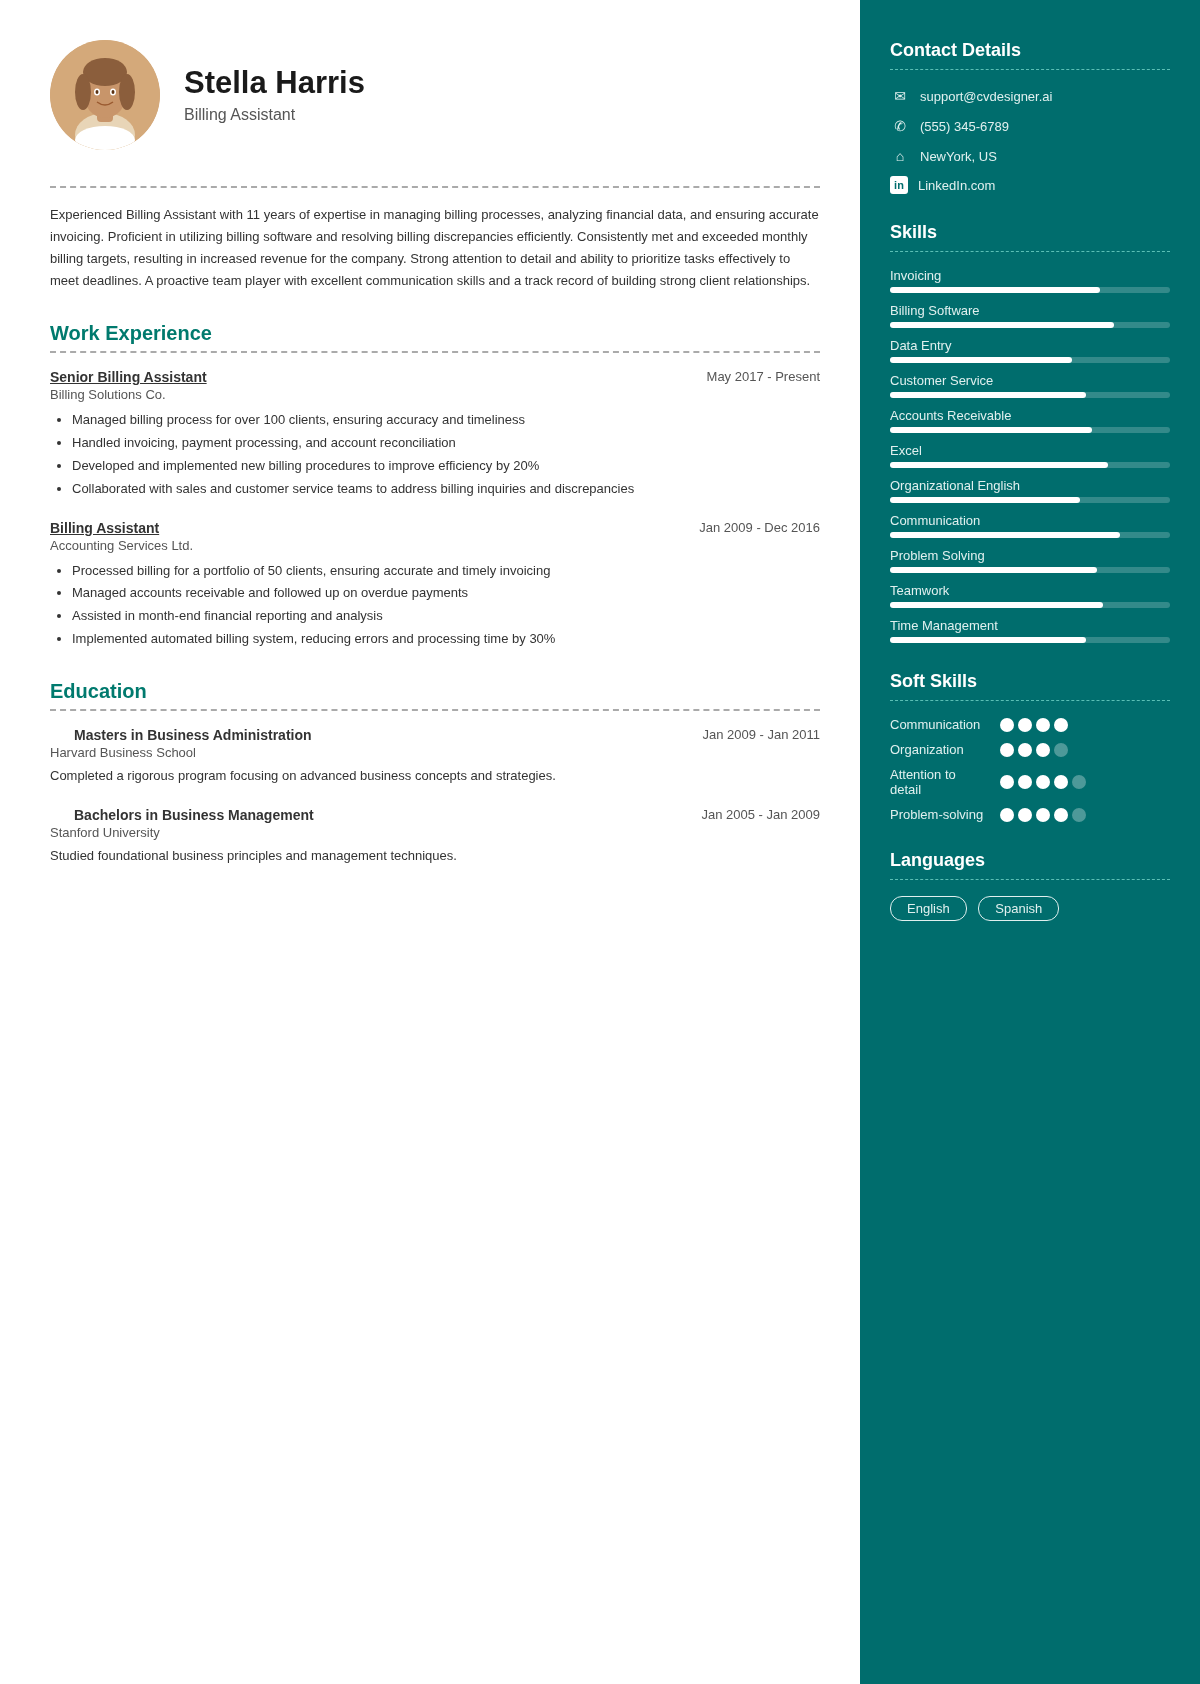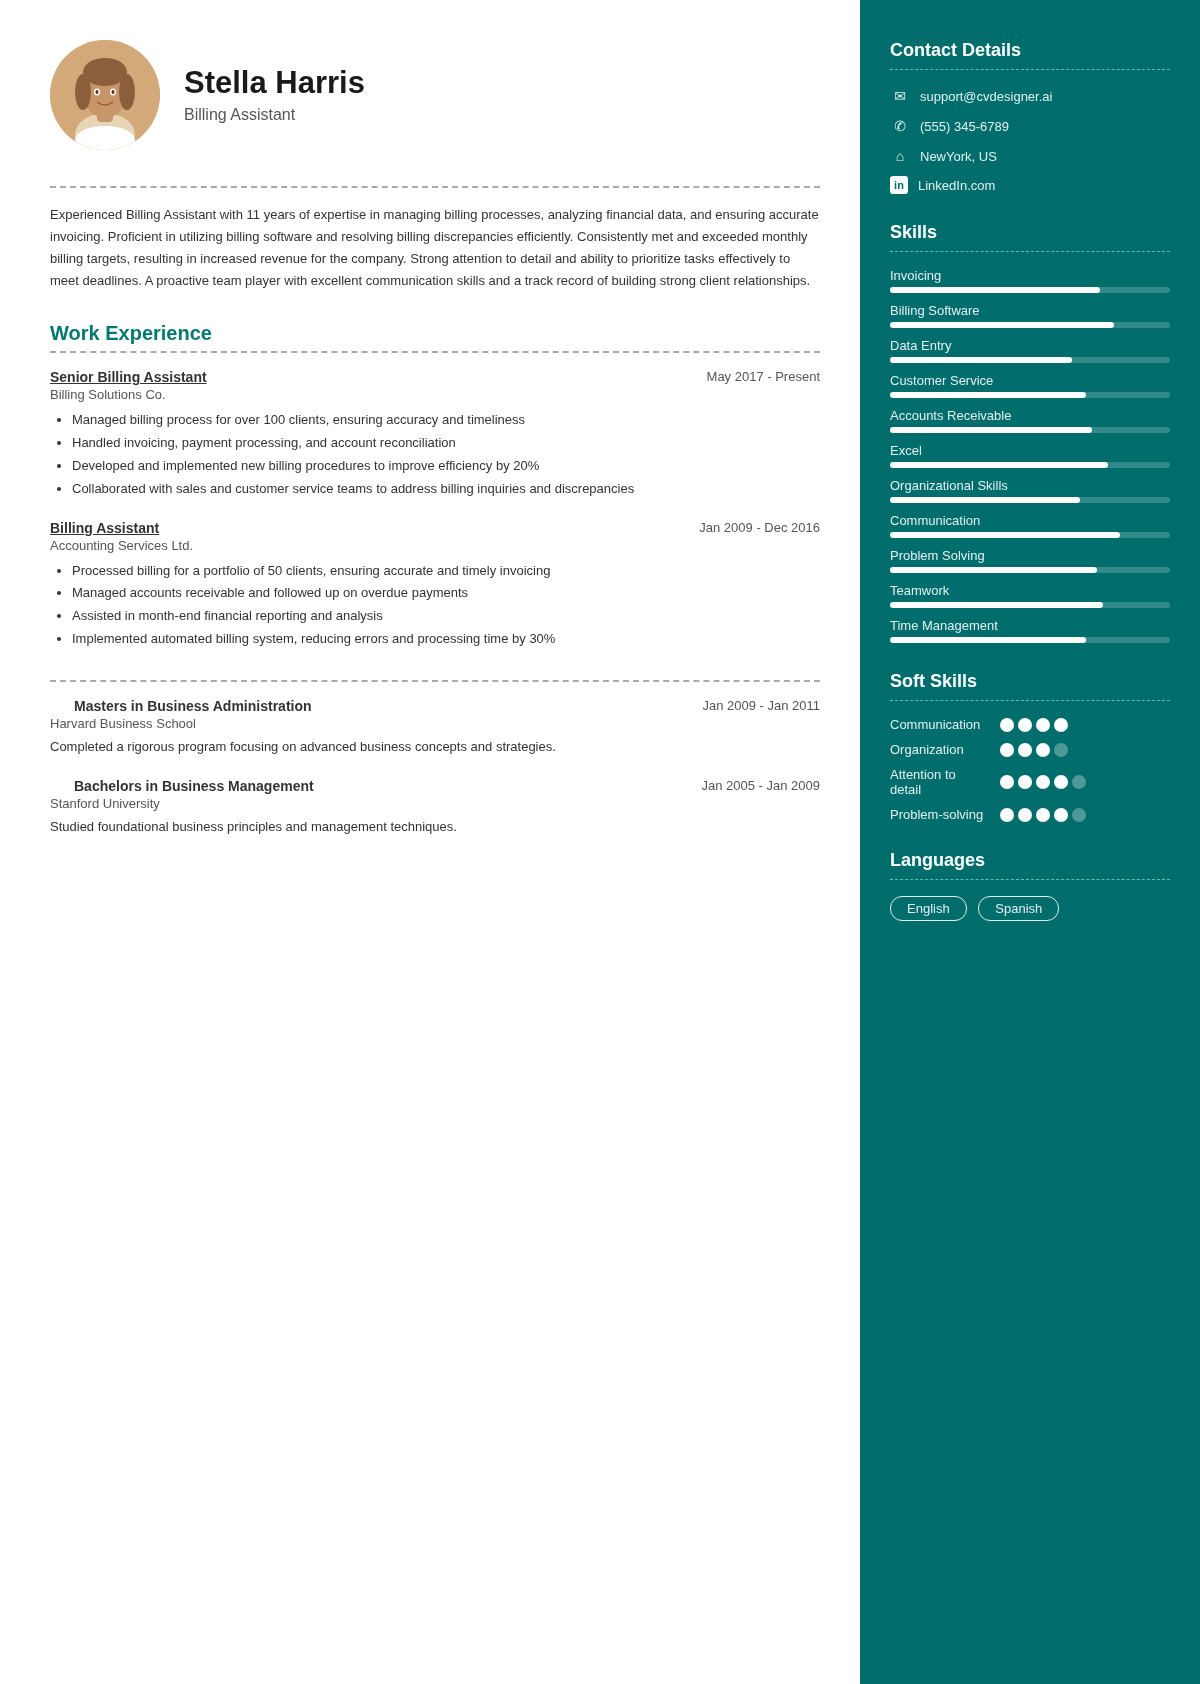--- a/index.html
+++ b/index.html
@@ -310,20 +310,21 @@
         <ul class="job-bullets">
           <li>Processed billing for a portfolio of 50 clients, ensuring accurate and timely invoicing</li>
           <li>Managed accounts receivable and followed up on overdue payments</li>
           <li>Assisted in month-end financial reporting and analysis</li>
           <li>Implemented automated billing system, reducing errors and processing time by 30%</li>
         </ul>
       </div>
     </div>
 
     <div class="section">
+      <div class="section-title">Education</div>
       <hr class="section-divider">
 
       <div>
         <div class="edu-header">
           <span class="edu-degree">Masters in Business Administration</span>
           <span class="edu-date">Jan 2009 - Jan 2011</span>
         </div>
         <div class="edu-school">Harvard Business School</div>
         <p class="edu-desc">Completed a rigorous program focusing on advanced business concepts and strategies.</p>
       </div>
@@ -396,21 +397,21 @@
         <div class="skill-bar-fill" style="width:72%"></div>
       </div>
     </div>
           <div class="skill-item">
       <div class="skill-name">Excel</div>
       <div class="skill-bar-bg">
         <div class="skill-bar-fill" style="width:78%"></div>
       </div>
     </div>
           <div class="skill-item">
-      <div class="skill-name">Organizational Skills</div>
+      <div class="skill-name">Organizational English</div>
       <div class="skill-bar-bg">
         <div class="skill-bar-fill" style="width:68%"></div>
       </div>
     </div>
           <div class="skill-item">
       <div class="skill-name">Communication</div>
       <div class="skill-bar-bg">
         <div class="skill-bar-fill" style="width:82%"></div>
       </div>
     </div>

